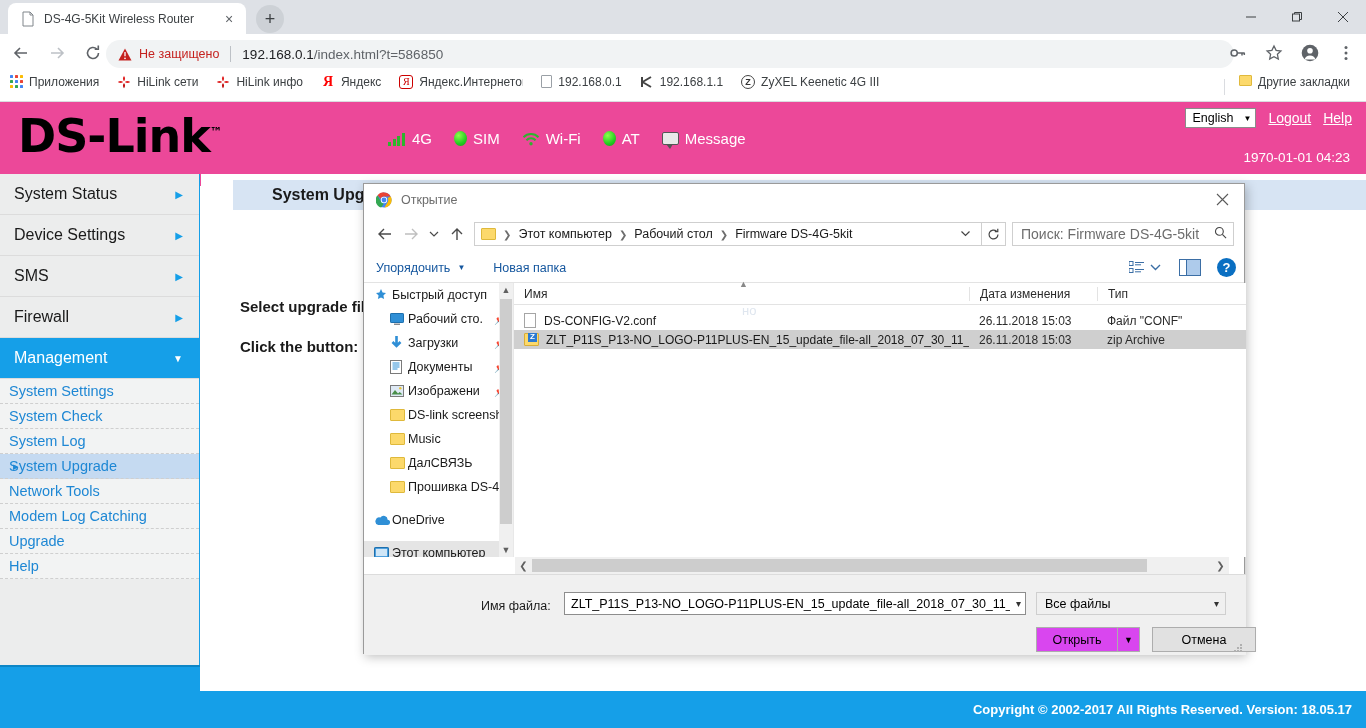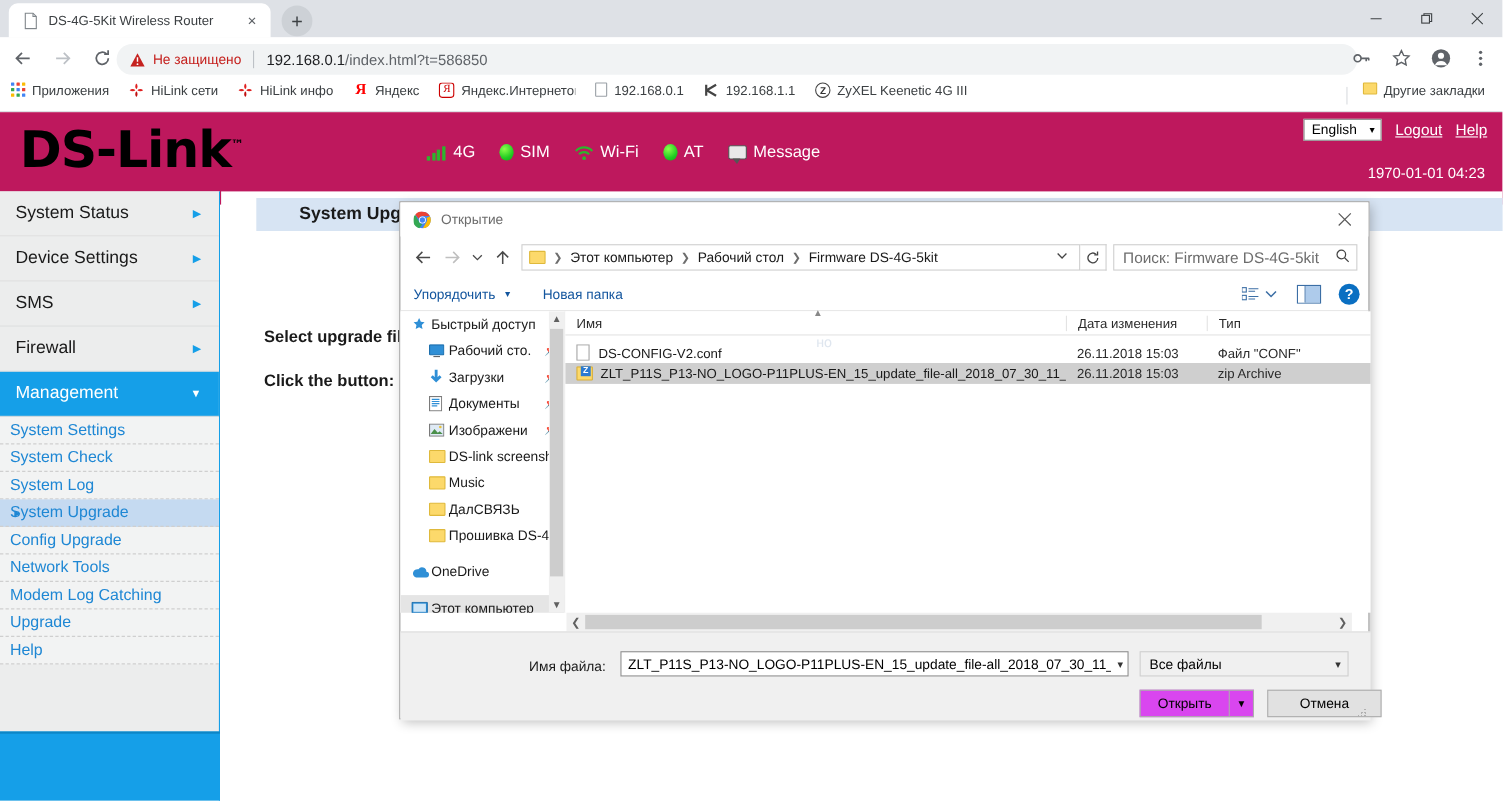--- a/index.html
+++ b/index.html
@@ -133,21 +133,21 @@
   }
   .doc-ico {
     width: 11px; height: 13px; background: #fff;
     border: 1px solid #9aa0a6; border-radius: 1px;
   }
 
   
   .page { position: absolute; left: 0; top: 102px; width: 1366px; height: 626px; background: #fff; }
   .router-header {
     position: absolute; left: 0; top: 0; width: 1366px; height: 84px;
-    background: #be185d;
+    background: #ec4899;
   }
   .ds-logo {
     position: absolute; left: 18px; top: 7px;
     font-family: "DejaVu Sans", sans-serif;
     font-size: 46px; font-weight: bold; color: #000;
     letter-spacing: -1px;
   }
   .ds-logo sup { font-size: 12px; vertical-align: super; }
   .status-row {
     position: absolute; left: 388px; top: 28px;
@@ -703,23 +703,20 @@
         <div class="sub-item">
             <span>System Check</span>
           </div>
         <div class="sub-item">
             <span>System Log</span>
           </div>
         <div class="sub-item selected">
             <span>System Upgrade</span>
           </div>
         <div class="sub-item">
-            <span>Config Upgrade</span>
-          </div>
-        <div class="sub-item">
             <span>Network Tools</span>
           </div>
         <div class="sub-item">
             <span>Modem Log Catching</span>
           </div>
         <div class="sub-item">
             <span>Upgrade</span>
           </div>
         <div class="sub-item">
             <span>Help</span>
@@ -728,20 +725,23 @@
 
       <div class="sidebar-bottom"></div>
     </div>
 
     <div class="content">
       <div class="panel-title">System Upgrade</div>
       <div class="form-line fl1">Select upgrade fil</div>
       <div class="form-line fl2">Click the button:</div>
     </div>
 
+    <div class="footer">
+      <span>Copyright © 2002-2017 All Rights Reserved. Version: 18.05.17</span>
+    </div>
   </div>
 
   <div class="dialog">
 
     <div class="dlg-title">
       <span class="chrome-ball">
         <svg width="16" height="16" viewBox="0 0 16 16">
           <circle cx="8" cy="8" r="7.6" fill="#4285f4"></circle>
           <path d="M8 0.4A7.6 7.6 0 0 1 14.7 4.4H8a3.6 3.6 0 0 0-3.4 2.4L1.5 3.2A7.6 7.6 0 0 1 8 0.4z" fill="#ea4335"></path>
           <path d="M1.4 3.3l3.3 5.6A3.6 3.6 0 0 0 8 11.6l-2.8 4A7.6 7.6 0 0 1 1.4 3.3z" fill="#34a853"></path>

